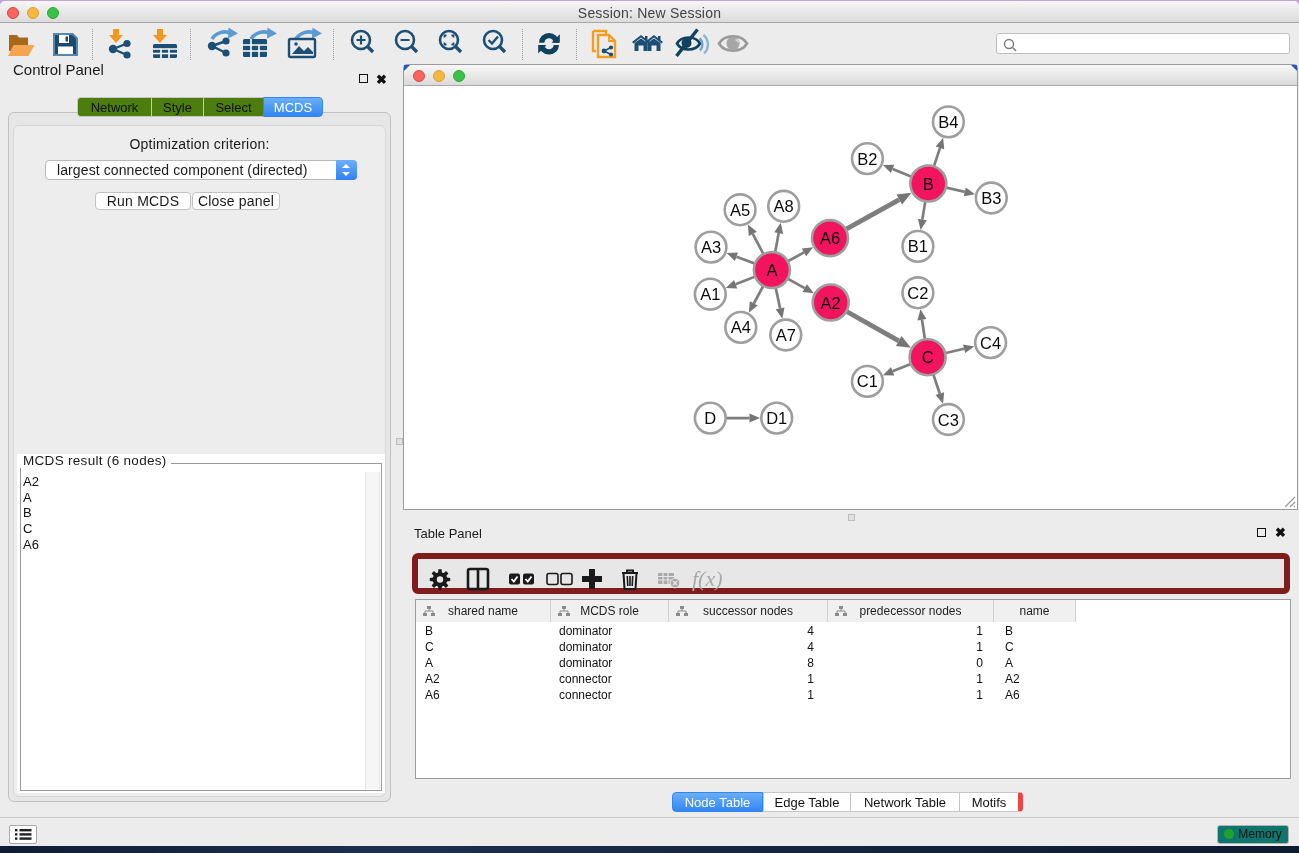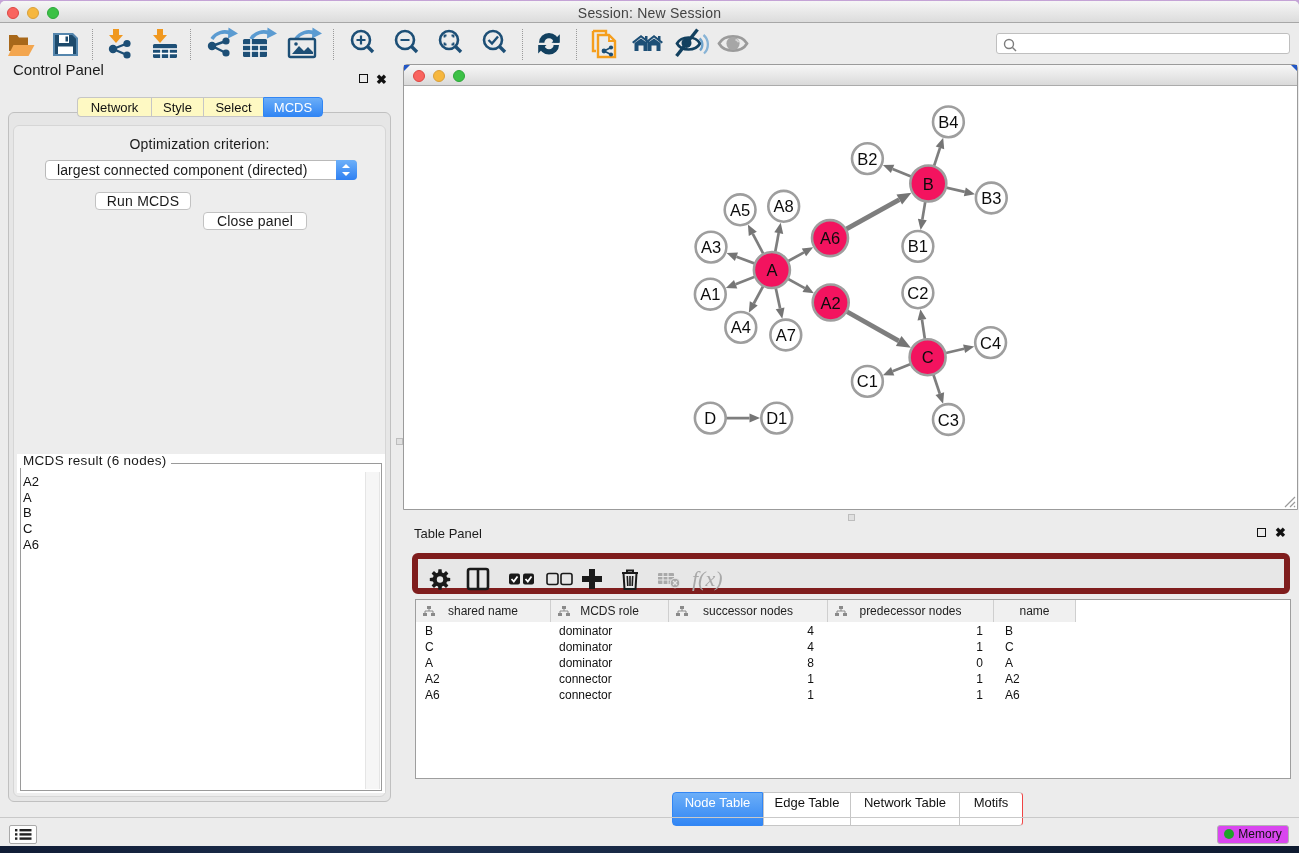--- a/index.html
+++ b/index.html
@@ -27,57 +27,57 @@
 #searchbox { position:absolute; left:996px; top:9px; width:294px; height:21px;
   background:#fff; border:1px solid #bfbfbf; border-radius:3px; }
 #searchbox svg { position:absolute; left:5px; top:3px; }
 
 #cp-title { position:absolute; left:13px; top:60px; font-size:15px; color:#1c1c1c; }
 .panel-btns { position:absolute; font-size:12px; color:#111; }
 #cp-max { left:359px; top:73px; width:9px; height:9px; border:1.5px solid #111; }
 #cp-close { left:376px; top:71px; font-weight:bold; font-size:13px; color:#111; }
 #cp-tabs { position:absolute; left:77px; top:96px; height:20px; display:flex; z-index:5; }
 .tab { height:20px; line-height:19px; font-size:13px; color:#111;
-  background:#fef9c3; border:1px solid #c6c6c6; border-right:none; text-align:center; }
+  background:#4d7c0f; border:1px solid #c6c6c6; border-right:none; text-align:center; }
 .tab:first-child { border-radius:4px 0 0 4px; }
 .tab.sel { background:linear-gradient(#6baef8,#3286f4); color:#fff;
   border:1px solid #3286f4; border-radius:0 4px 4px 0; }
 #cp-outer { position:absolute; left:8px; top:111px; width:383px; height:690px;
   background:#e6e6e6; border:1px solid #c0c0c0; border-radius:6px; }
 #cp-inner { position:absolute; left:4px; top:12px; width:373px; height:672px;
   background:#ededed; border:1px solid #d6d6d6; border-radius:6px; }
 #opt-label { position:absolute; left:0; width:100%; top:10px; text-align:center;
   font-size:14px; letter-spacing:0.2px; color:#1a1a1a; }
 #combo { position:absolute; left:31px; top:34px; width:312px; height:20px;
   background:#fff; border:1px solid #b9b9b9; border-radius:4px; font-size:14px;
   letter-spacing:0.1px; line-height:19px; text-align:left; padding-left:11px; color:#1a1a1a; }
 #combo .stepper { position:absolute; right:-1px; top:-1px; width:21px; height:20px;
   background:linear-gradient(#6db0f9,#2f80f2); border-radius:0 4px 4px 0; }
 #combo .stepper svg { position:absolute; left:3px; top:2px; }
 .btn { position:absolute; height:18px; background:#fff; border:1px solid #c2c2c2;
   border-radius:4px; font-size:14px; letter-spacing:0.2px; text-align:center; line-height:16px; color:#1a1a1a; }
 #btn-run { left:81px; top:66px; width:96px; }
-#btn-close { left:189px; top:66px; width:104px;margin-top:20px; }
+#btn-close { left:178px; top:66px; width:88px; }
 
 #mcds-white { position:absolute; left:3px; top:328px; width:368px; height:339px;
   background:#fff; }
 #mcds-border { position:absolute; left:3px; top:9px; width:362px; height:328px;
   border:1px solid #9a9a9a; }
 #mcds-white .lg { position:absolute; top:0px; left:2px; background:#fff;
   padding:0 4px; font-size:13.5px; letter-spacing:0.3px; color:#1a1a1a; line-height:14px; }
 #mcds-list { position:absolute; left:6px; top:20px; font-size:13px; color:#111;
   line-height:15.7px; }
 #mcds-scroll { position:absolute; left:348px; top:18px; width:15px; height:317px;
   background:#f6f6f6; border-left:1px solid #e5e5e5; border-right:1px solid #e5e5e5; }
 
 #statusline { position:absolute; left:0; right:0; top:816px; border-top:1px solid #c9c9c9; }
 #list-btn { position:absolute; left:9px; top:824px; width:28px; height:19px;
   background:#fdfdfd; border:1px solid #a9a9a9; border-radius:2px; }
 #mem-btn { position:absolute; left:1217px; top:824px; width:72px; height:19px;
-  background:#d946ef; border:1px solid #b3b3b3; border-radius:3px; font-size:12px;
+  background:#0f766e; border:1px solid #b3b3b3; border-radius:3px; font-size:12px;
   color:#111; text-align:center; line-height:17px; }
 #mem-btn .dot { display:inline-block; width:10px; height:10px; border-radius:50%;
   background:#1fa32a; margin-right:4px; vertical-align:-1px; }
 
 #netwin { position:absolute; left:403px; top:63px; width:895px; height:446px;
   background:#fff; border:1px solid #9b9b9b; border-radius:4px 4px 0 0; }
 #net-titlebar { position:absolute; left:0; top:0; width:100%; height:21px;
   background:linear-gradient(#f7f7f7,#dadada); border-bottom:1px solid #ababab;
   border-radius:4px 4px 0 0; }
 #net-titlebar .title { position:absolute; left:0; right:0; top:3px; text-align:center;
@@ -107,25 +107,25 @@
   font-size:12px; color:#222; text-align:center; line-height:22px; background:#f0f0f0; }
 .hicon { position:absolute; left:6px; top:5px; }
 .row { position:absolute; left:0; width:100%; height:16px; font-size:12px; color:#111; }
 .c1 { position:absolute; left:9px; }
 .c2 { position:absolute; left:143px; }
 .c3 { position:absolute; left:300px; width:98px; text-align:right; }
 .c4 { position:absolute; left:470px; width:97px; text-align:right; }
 .c5 { position:absolute; left:589px; }
 
 #bt-tabs { position:absolute; left:672px; top:791px; height:20px; display:flex; }
-.btab { height:34px; line-height:19px; font-size:13px; color:#111; text-align:center;
+.btab { height:20px; line-height:19px; font-size:13px; color:#111; text-align:center;
   background:#fff; border:1px solid #c6c6c6; border-right:none; }
 .btab.sel { background:linear-gradient(#6baef8,#3286f4); color:#fff;
   border:1px solid #3286f4; border-radius:4px 0 0 4px; }
-.btab:last-child { border-right:1px solid #ef4444; border-radius:0 4px 4px 0; }
+.btab:last-child { border-right:5px solid #ef4444; border-radius:0 4px 4px 0; }
 </style>
 </head>
 <body>
 <div id="desk-bottom"></div>
 <div id="win">
   <div id="titlebar">
     <div class="tl r"></div>
       <div class="tl y"></div>
       <div class="tl g"></div>
     <div class="title">Session: New Session</div>

